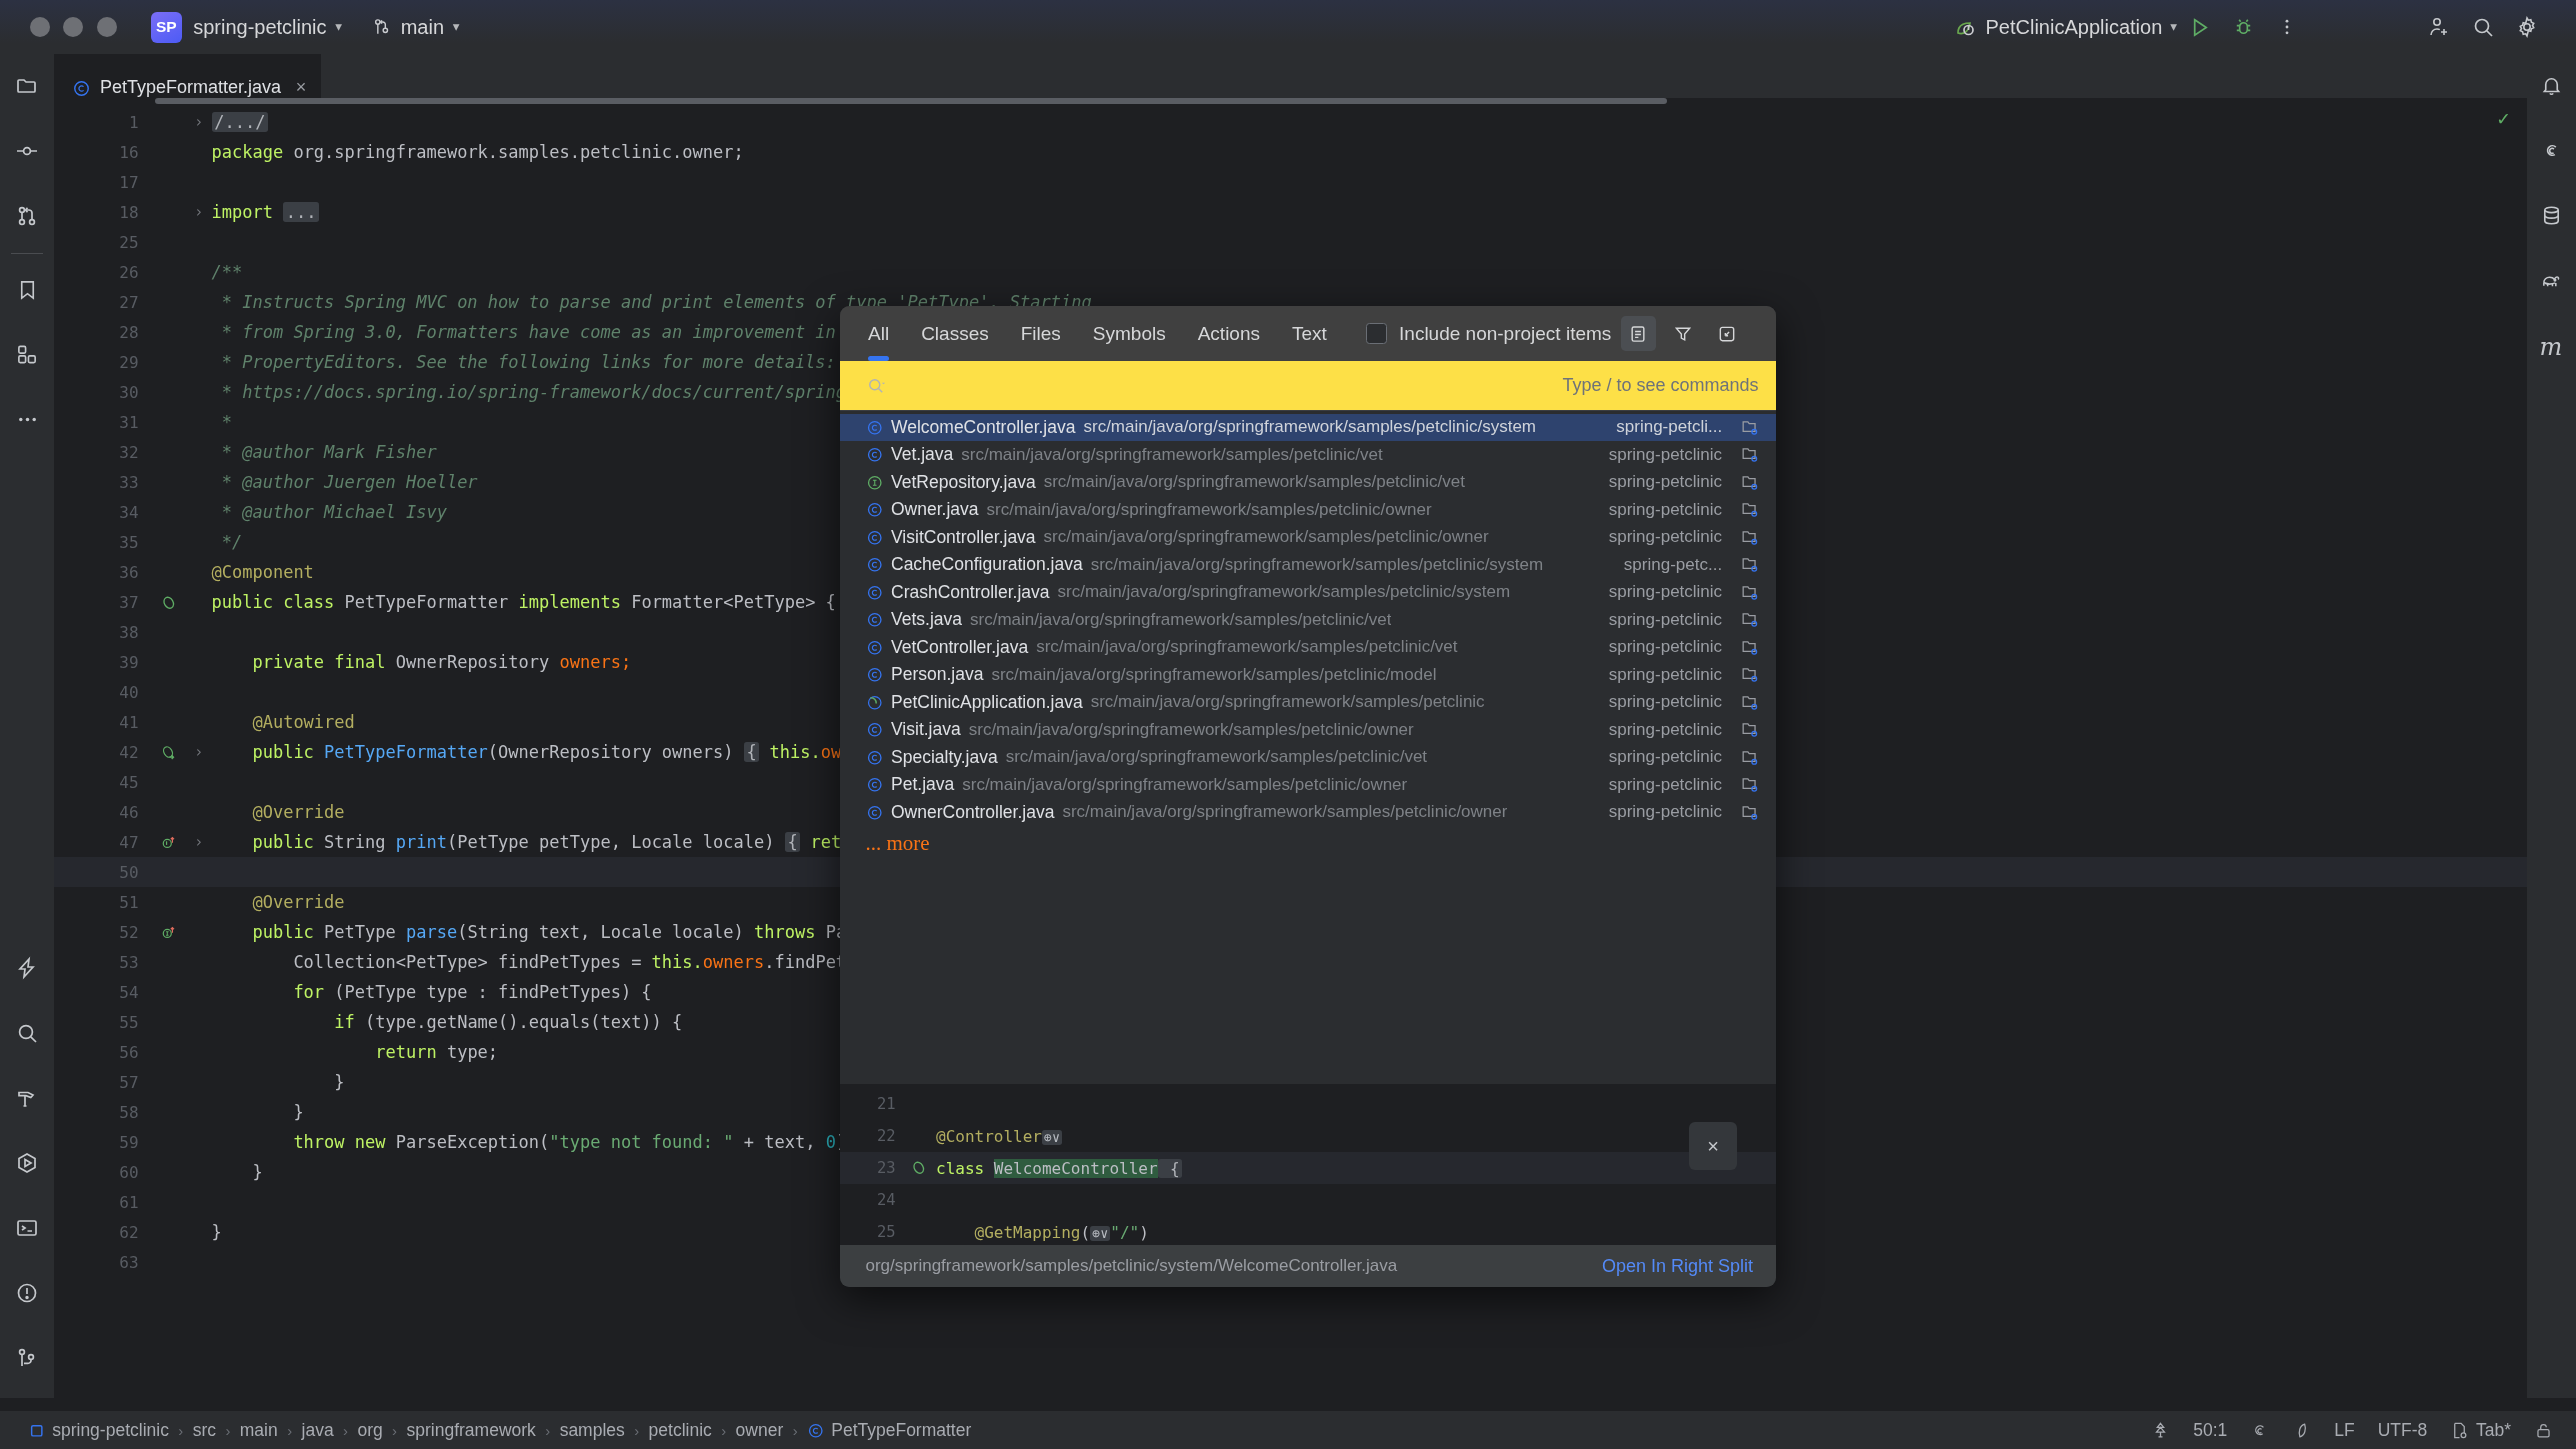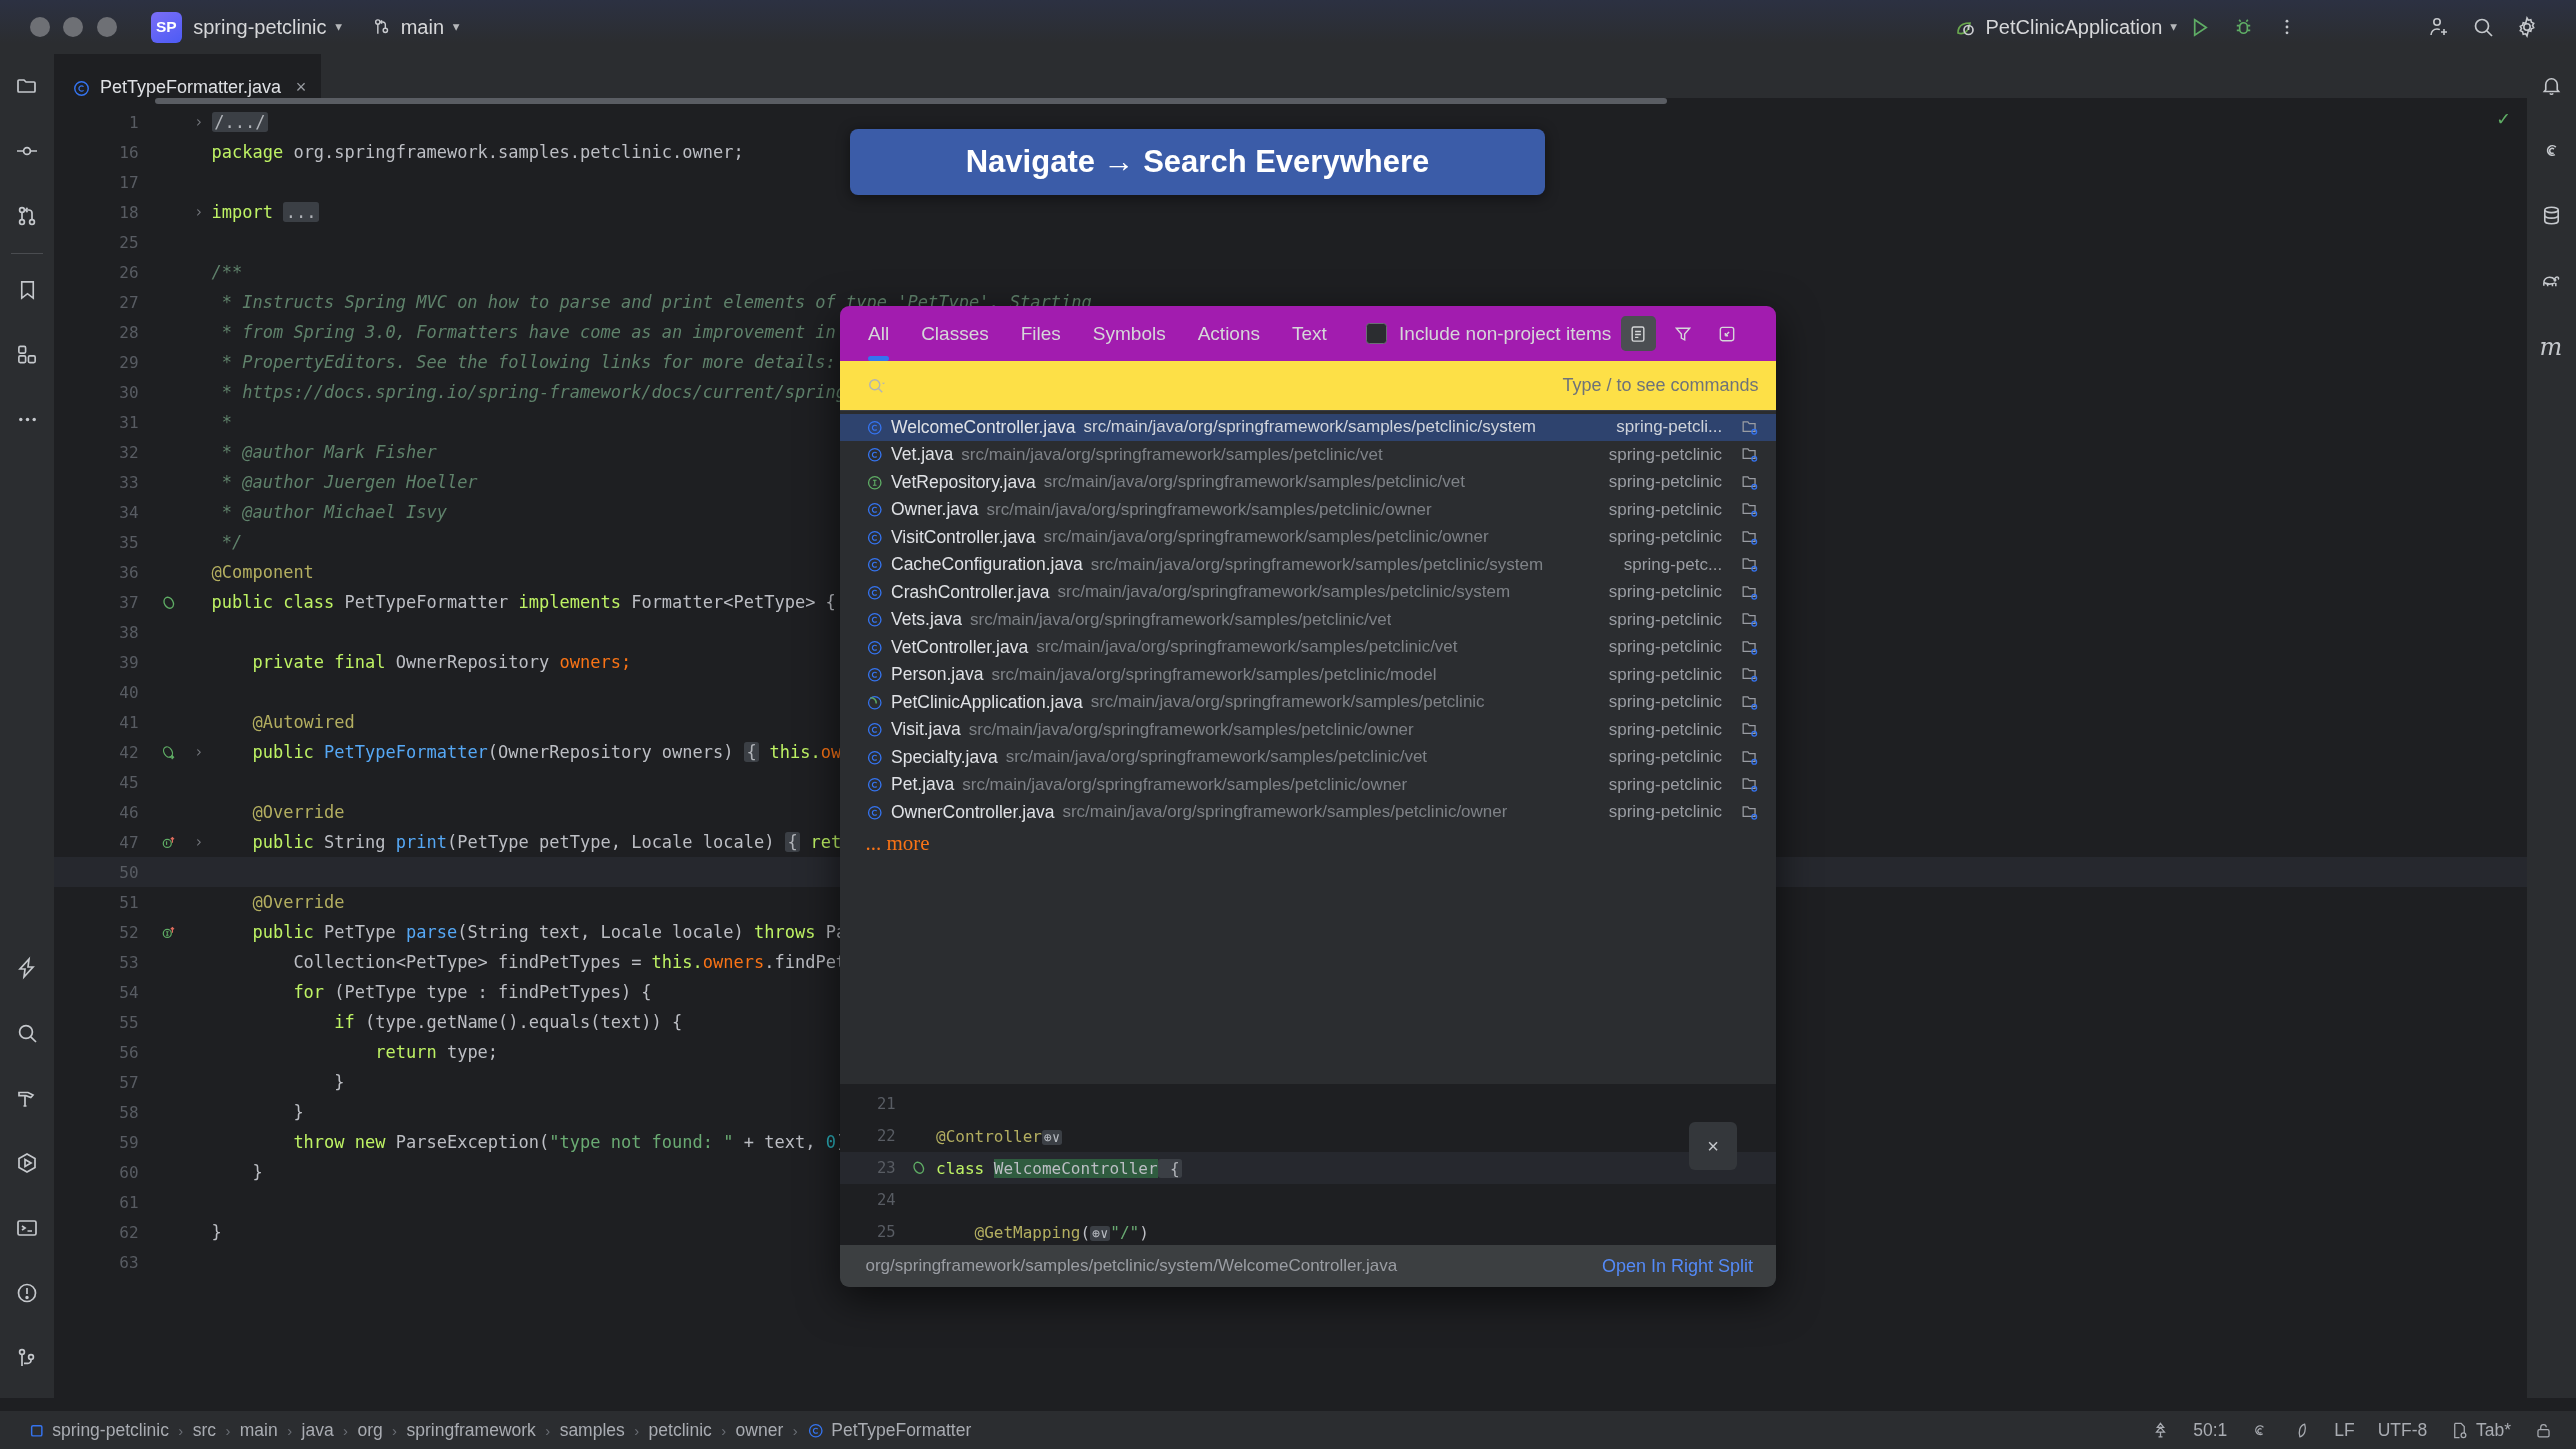--- a/index.html
+++ b/index.html
@@ -104,21 +104,21 @@
 
   
   .se {
     position: absolute; left: 840px; top: 306px; width: 936px; height: 981px;
     background: #2b2d30; border-radius: 9.4px; z-index: 30;
     box-shadow: 0 12px 40px rgba(0,0,0,.62); overflow: hidden;
     display: flex; flex-direction: column;
   }
   .se-head {
     height: 55px; display: flex; align-items: center; padding: 0 13.4px 0 28px;
-    background: #a21caf; position: relative;
+    background: #404040; position: relative;
   }
   .se-tab { color: #d6d7d9; font-size: 19px; margin-right: 32px; position: relative; height: 55px; display:flex; align-items:center; }
   .se-tab.active::after {
     content: ""; position: absolute; left: 0; right: 0; bottom: 0; height: 4.7px;
     background: #3574f0; border-radius: 2.7px;
   }
   .se-cb {
     width: 21.5px; height: 21.5px; border: 1.3px solid #6a6e75; border-radius: 3.4px;
     background: #2b2d30; margin-left: 6.7px; margin-right: 12px;
   }
@@ -448,21 +448,20 @@
               <path d="M9 15V10" stroke="#5fad65"></path>
               <path d="M17 12V5M14.8 7.2L17 5l2.2 2.2" stroke="#e06c5d"></path>
             </svg></div><div class="fold">›</div><div class="src"><span class="kw">    public </span><span>String </span><span class="mth">print</span><span>(PetType petType, Locale locale) </span><span class="chip">{</span><span class="kw"> return</span></div></div><div class="ln cur"><div class="gutter">50</div><div class="gmark"></div><div class="fold"></div><div class="src"></div></div><div class="ln"><div class="gutter">51</div><div class="gmark"></div><div class="fold"></div><div class="src"><span class="ann">    @Override</span></div></div><div class="ln"><div class="gutter">52</div><div class="gmark"><svg width="17.5" height="17.5" viewBox="0 0 24 24" fill="none" stroke="#5fad65" stroke-width="1.7">
               <circle cx="10" cy="13" r="5.5"></circle>
               <path d="M8.3 10.5h3.4M10 10.5v5M8.3 15.5h3.4" stroke-width="1.4"></path>
               <path d="M17 12V5M14.8 7.2L17 5l2.2 2.2" stroke="#e06c5d"></path>
             </svg></div><div class="fold"></div><div class="src"><span class="kw">    public </span><span>PetType </span><span class="mth">parse</span><span>(String text, Locale locale) </span><span class="kw">throws </span><span>Pars</span></div></div><div class="ln"><div class="gutter">53</div><div class="gmark"></div><div class="fold"></div><div class="src"><span>        Collection&lt;PetType&gt; findPetTypes = </span><span class="kw">this.</span><span class="fld">owners</span><span>.findPetTy</span></div></div><div class="ln"><div class="gutter">54</div><div class="gmark"></div><div class="fold"></div><div class="src"><span class="kw">        for </span><span>(PetType type : findPetTypes) {</span></div></div><div class="ln"><div class="gutter">55</div><div class="gmark"></div><div class="fold"></div><div class="src"><span class="kw">            if </span><span>(type.getName().equals(text)) {</span></div></div><div class="ln"><div class="gutter">56</div><div class="gmark"></div><div class="fold"></div><div class="src"><span class="kw">                return </span><span>type;</span></div></div><div class="ln"><div class="gutter">57</div><div class="gmark"></div><div class="fold"></div><div class="src"><span>            }</span></div></div><div class="ln"><div class="gutter">58</div><div class="gmark"></div><div class="fold"></div><div class="src"><span>        }</span></div></div><div class="ln"><div class="gutter">59</div><div class="gmark"></div><div class="fold"></div><div class="src"><span class="kw">        throw new </span><span>ParseException(</span><span class="str">"type not found: "</span><span> + text, </span><span class="num">0</span><span>);</span></div></div><div class="ln"><div class="gutter">60</div><div class="gmark"></div><div class="fold"></div><div class="src"><span>    }</span></div></div><div class="ln"><div class="gutter">61</div><div class="gmark"></div><div class="fold"></div><div class="src"></div></div><div class="ln"><div class="gutter">62</div><div class="gmark"></div><div class="fold"></div><div class="src"><span>}</span></div></div><div class="ln"><div class="gutter">63</div><div class="gmark"></div><div class="fold"></div><div class="src"></div></div></div>
   </div>
   <div class="check-ok">✓</div>
 
-  <div class="callout">Navigate → Search Everywhere</div>
 
   <div class="se">
 
     <div class="se-head">
       <div id="se-tabs" style="display:flex;align-items:center;">
           <div class="se-tab active">All</div>
           <div class="se-tab">Classes</div>
           <div class="se-tab">Files</div>
           <div class="se-tab">Symbols</div>
           <div class="se-tab">Actions</div>

